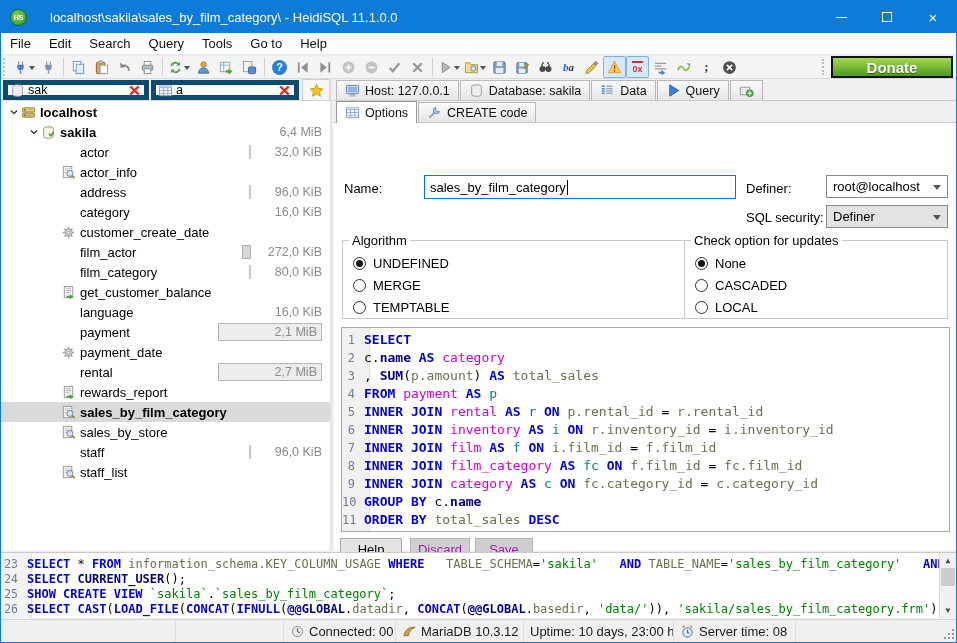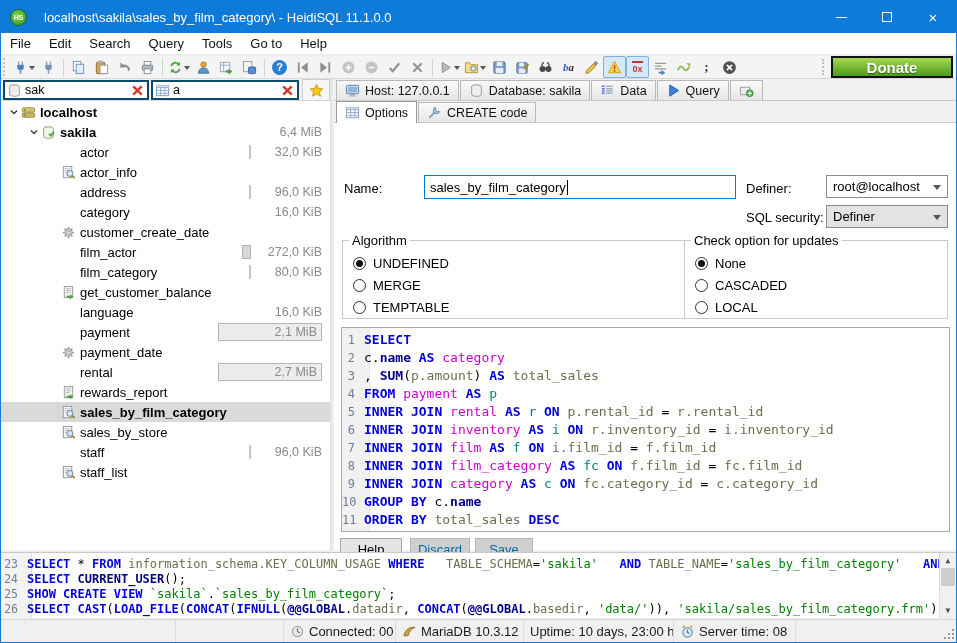--- a/index.html
+++ b/index.html
@@ -3,21 +3,21 @@
 <meta charset="utf-8">
 <style>
   * { margin:0; padding:0; box-sizing:border-box; }
   html,body { background:#444; }
   body { font-family:"Liberation Sans", sans-serif; }
   #win { position:relative; width:957px; height:643px; background:#f0f0f0; border:1px solid #0d7bd7; overflow:hidden; }
 
   
   .titlebar { position:absolute; left:0; top:0; width:100%; height:32px; background:var(--titlebar); display:flex; align-items:center; }
   .appicon { width:17px; height:17px; margin-left:9px; border-radius:50%; background:radial-gradient(circle at 40% 35%, #7fd24a, #2d8f2d); border:1px solid #1c6b1c; display:inline-flex; align-items:center; justify-content:center; color:#fff; font-size:7px; font-weight:bold; }
-  .title { color:#fff; font-size:13px; margin-left:17px; white-space:nowrap; }
+  .title { color:#fff; font-size:13px; margin-left:23px; white-space:nowrap; }
   .wctrl { margin-left:auto; display:flex; height:32px; }
   .wc { width:46px; height:32px; display:flex; align-items:center; justify-content:center; color:#fff; font-size:15px; cursor:default; }
   .minbar { width:11px; height:1px; background:#fff; display:block; }
   .maxbox { width:10px; height:10px; border:1px solid #fff; display:block; }
 
   
   .menubar { position:absolute; left:0; top:32px; width:100%; height:22px; background:#fff; display:flex; align-items:center; border-bottom:1px solid #e8e8e8; }
   .menu-item { font-size:13px; color:#111; padding:0 9px; height:100%; display:flex; align-items:center; }
 
   
@@ -26,21 +26,21 @@
   .tb-btn { height:22px; min-width:23px; padding:0 2px; background:transparent; border:none; display:flex; align-items:center; justify-content:center; gap:1px; }
   .tb-btn.toggled { background:#d6e9fb; border:1px solid #7fb2e0; border-radius:2px; }
   .tb-sep { width:1px; height:18px; background:#d2d2d2; margin:0 3px; }
   .dd { width:0; height:0; border:3px solid transparent; border-top:4px solid #555; margin-top:4px; }
   .donate { position:absolute; right:3px; top:0px; width:122px; height:22px; border:2px solid #111; background:linear-gradient(var(--donate_top), var(--donate_bottom)); color:#fff; font-weight:bold; font-size:15px; font-family:"Liberation Sans",sans-serif; text-shadow:0 1px 1px #2a5a10; }
   .donate-grip { position:absolute; right:130px; top:3px; height:16px; border-left:2px dotted #bdbdbd; width:4px; }
 
   
   .sidebar { position:absolute; left:0; top:78px; width:331px; height:471px; background:#fff; border-right:2px solid #e4e4e4; }
   .filterrow { position:relative; height:22px; background:#f0f0f0; border-bottom:1px solid #dcdcdc; }
-  .filterbox { position:absolute; top:1px; height:20px; background:#fff; border:2px solid #0c4a6e; display:flex; align-items:center; padding:0 2px; }
+  .filterbox { position:absolute; top:1px; height:20px; background:#fff; border:5px solid #0c4a6e; display:flex; align-items:center; padding:0 2px; }
   .fb-icon { width:16px; display:inline-flex; }
   .fb-text { font-size:12.5px; flex:1; margin-left:2px; color:#000; }
   .fb-x { width:15px; display:inline-flex; }
   .starbtn { position:absolute; left:301px; top:0px; width:28px; height:22px; background:#f6f6f6; border:1px solid #d0d0d0; display:flex; align-items:center; justify-content:center; }
   .tree { position:absolute; top:23px; left:0; right:0; bottom:0; overflow:hidden; }
   .tree-row { height:20px; display:flex; align-items:center; font-size:13px; color:#000; white-space:nowrap; padding-right:8px; }
   .tree-row.sel { background:var(--sel); }
   .tree-row .tw { width:14px; display:inline-flex; justify-content:center; flex:none; }
   .tree-row .ticon { width:19px; display:inline-flex; flex:none; }
   .tree-row .tlabel { flex:1; overflow:hidden; }
@@ -77,21 +77,21 @@
   .code-line .ln { display:inline-block; width:22px; text-align:right; padding-right:9px; color:var(--lineno); font-size:12px; }
   .tok-k { color:var(--kw); font-weight:bold; }
   .tok-t { color:var(--tbl); }
   .tok-a { color:var(--alias); }
   .tok-i { color:var(--ident); }
   .tok-n { color:var(--navy); font-weight:bold; }
   .tok-s { color:var(--str); }
   .tok-p { color:#000; }
 
   .btn { position:absolute; top:415px; height:23px; font-size:13px; font-family:"Liberation Sans",sans-serif; border:1px solid #a8a8a8; background:#e4e4e4; color:#000; }
-  .btn:disabled { background:#cfcfcf; color:#0369a1; border-color:#b5b5b5; }
+  .btn:disabled { background:#cfcfcf; color:#a21caf; border-color:#b5b5b5; }
 
   .filterstrip { position:absolute; left:0; top:445px; width:100%; height:26px; background:#f0f0f0; border-top:1px solid #dadada; display:flex; align-items:center; }
   .fs-x { font-weight:bold; font-size:13px; color:#222; margin-left:12px; }
   .fs-lbl { color:#9a9a9a; font-size:13px; margin-left:12px; }
   .fs-input { width:130px; height:20px; background:#fbfbfb; border:1px solid #c0c0c0; margin-left:8px; }
 
   
   .log { position:absolute; left:0; top:551px; width:100%; height:66px; background:#fff; border-top:1px solid #c9c9c9; overflow:hidden; font-family:"DejaVu Sans Mono",monospace; font-size:12px; }
   .log .code-line { height:15px; line-height:15px; }
   .log .code-line .ln { width:26px; font-size:11.5px; }

